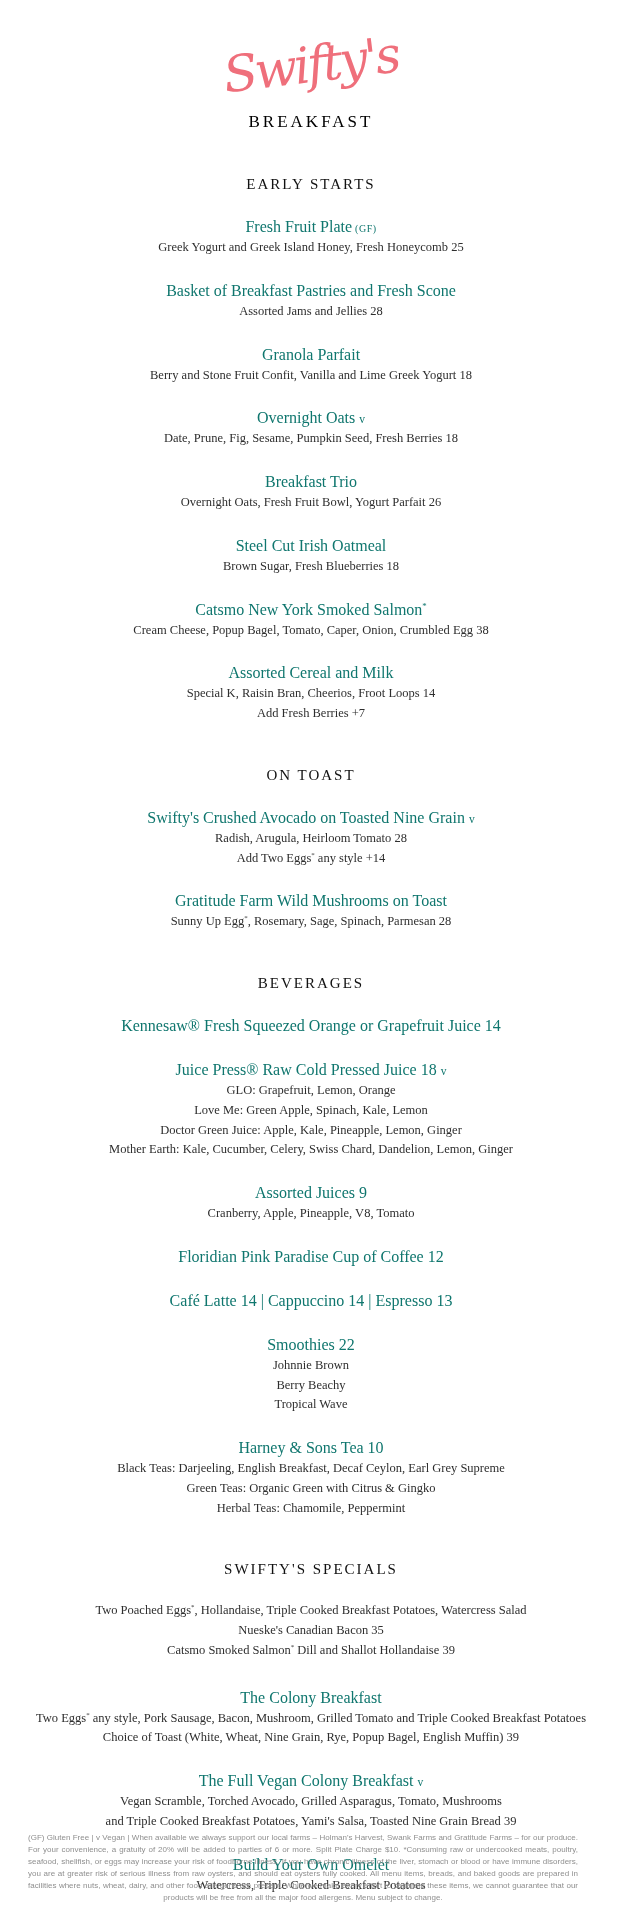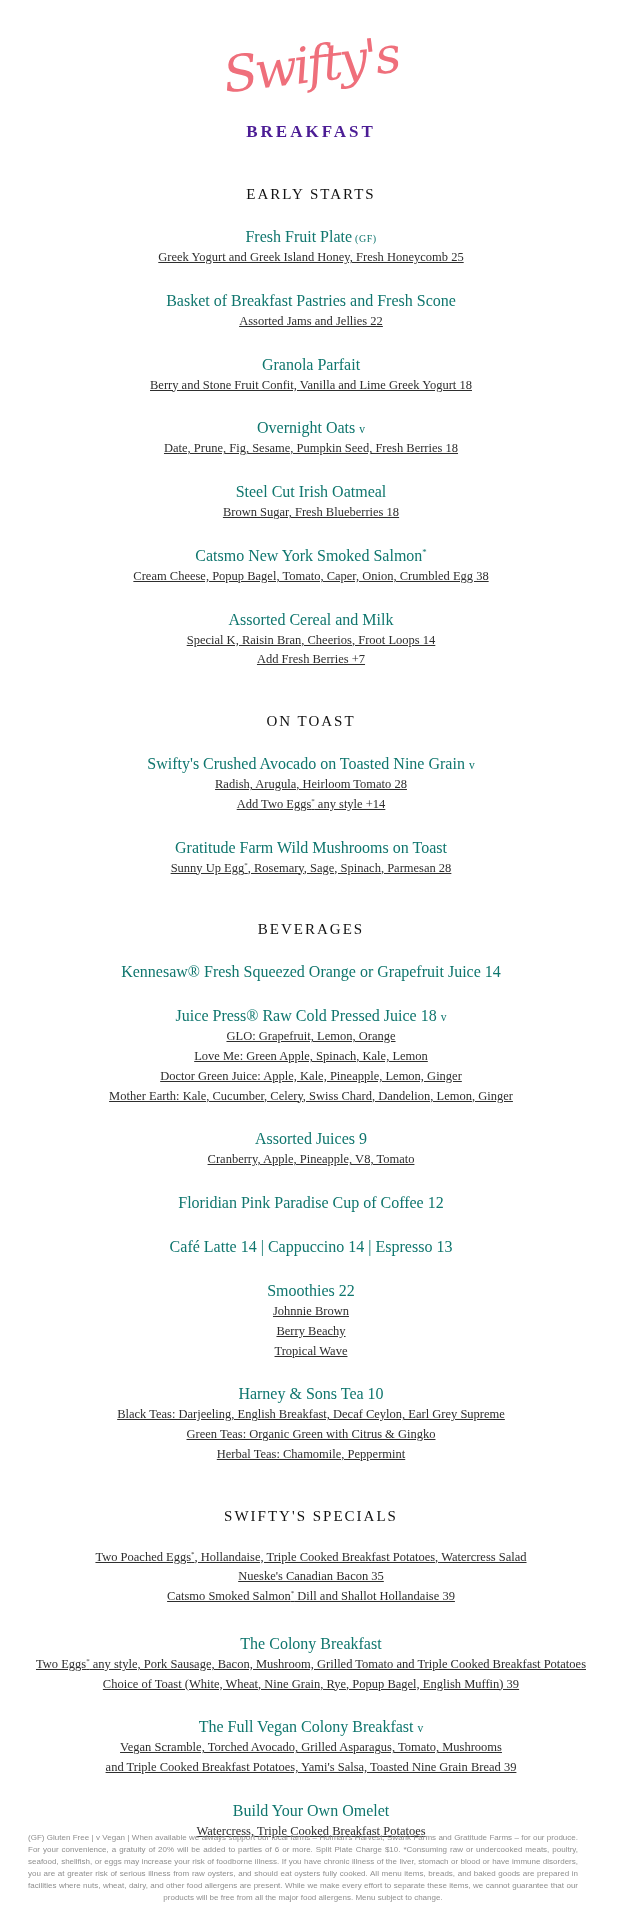--- a/index.html
+++ b/index.html
@@ -18,33 +18,33 @@
     font-family:"DejaVu Serif",serif;
     font-style:italic;
     font-size:50px;
     letter-spacing:-3px;
     transform:rotate(-7deg);
     margin-top:14px;
     line-height:1;
   }
 
   .page-title {
-    font-size:17px; font-weight:bold; letter-spacing:3px;
-    margin-top:32px;
-    color:#4c1d95;
+    font-size:17px; font-weight:normal; letter-spacing:3px;
+    margin-top:22px;
+    color:#000000;
   }
 
   .section { margin-top:44px; }
   .sec-heading {
     font-size:15px; font-weight:normal; letter-spacing:2px; color:#111;
   }
 
   .item { margin-top:24px; padding:0 18px; }
   .item-name { font-size:16px; color:#0f766e; line-height:1.25; }
-  .item-desc { font-size:12.5px; color:#2e2e2e; line-height:1.42; margin-top:2px;text-decoration:underline; }
+  .item-desc { font-size:12.5px; color:#2e2e2e; line-height:1.42; margin-top:2px; }
   sup { font-size:0.55em; vertical-align:super; line-height:0; }
   .gf-tag { font-size:10px; letter-spacing:0.5px; }
   .vegan-mark { font-size:11.5px; margin-left:4px; }
 
   .item--wide { padding:0 6px; margin-top:28px; }
 
   .footer {
     position:absolute; left:28px; right:44px; bottom:16px;
     font-family:"Liberation Sans","DejaVu Sans",sans-serif;
     font-size:8px; line-height:1.5; color:#8f8f8f;
@@ -59,29 +59,33 @@
   <div class="page-title">BREAKFAST</div>
   <div id="sections">
       <div class="section">
         <div class="sec-heading">EARLY STARTS</div>
         <div class="item">
           <div class="item-name">Fresh Fruit Plate<span class="gf-tag"> (GF)</span></div>
           <div class="item-desc">Greek Yogurt and Greek Island Honey, Fresh Honeycomb 25</div>
         </div>
         <div class="item">
           <div class="item-name">Basket of Breakfast Pastries and Fresh Scone</div>
-          <div class="item-desc">Assorted Jams and Jellies 22</div>
+          <div class="item-desc">Assorted Jams and Jellies 28</div>
         </div>
         <div class="item">
           <div class="item-name">Granola Parfait</div>
           <div class="item-desc">Berry and Stone Fruit Confit, Vanilla and Lime Greek Yogurt 18</div>
         </div>
         <div class="item">
           <div class="item-name">Overnight Oats<span class="vegan-mark">v</span></div>
           <div class="item-desc">Date, Prune, Fig, Sesame, Pumpkin Seed, Fresh Berries 18</div>
+        </div>
+        <div class="item">
+          <div class="item-name">Breakfast Trio</div>
+          <div class="item-desc">Overnight Oats, Fresh Fruit Bowl, Yogurt Parfait 26</div>
         </div>
         <div class="item">
           <div class="item-name">Steel Cut Irish Oatmeal</div>
           <div class="item-desc">Brown Sugar, Fresh Blueberries 18</div>
         </div>
         <div class="item">
           <div class="item-name">Catsmo New York Smoked Salmon<sup>*</sup></div>
           <div class="item-desc">Cream Cheese, Popup Bagel, Tomato, Caper, Onion, Crumbled Egg 38</div>
         </div>
         <div class="item">

